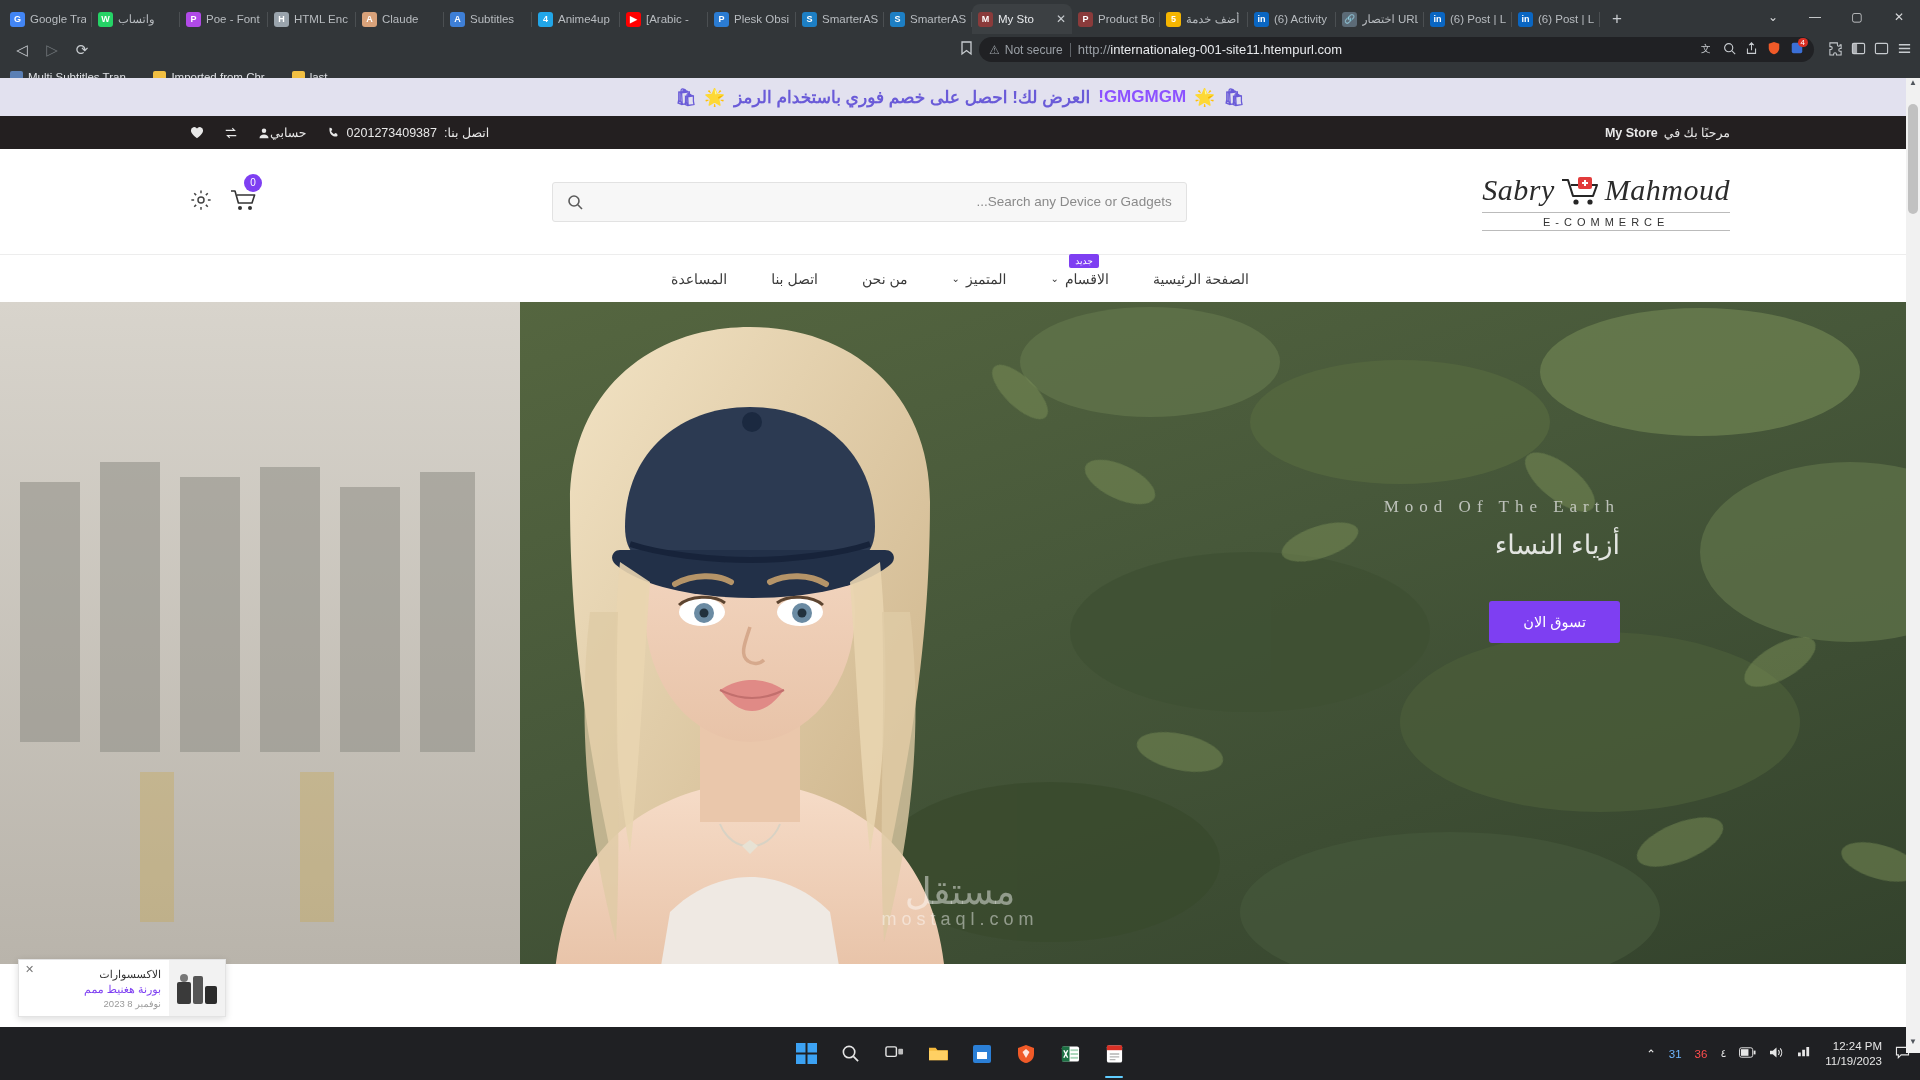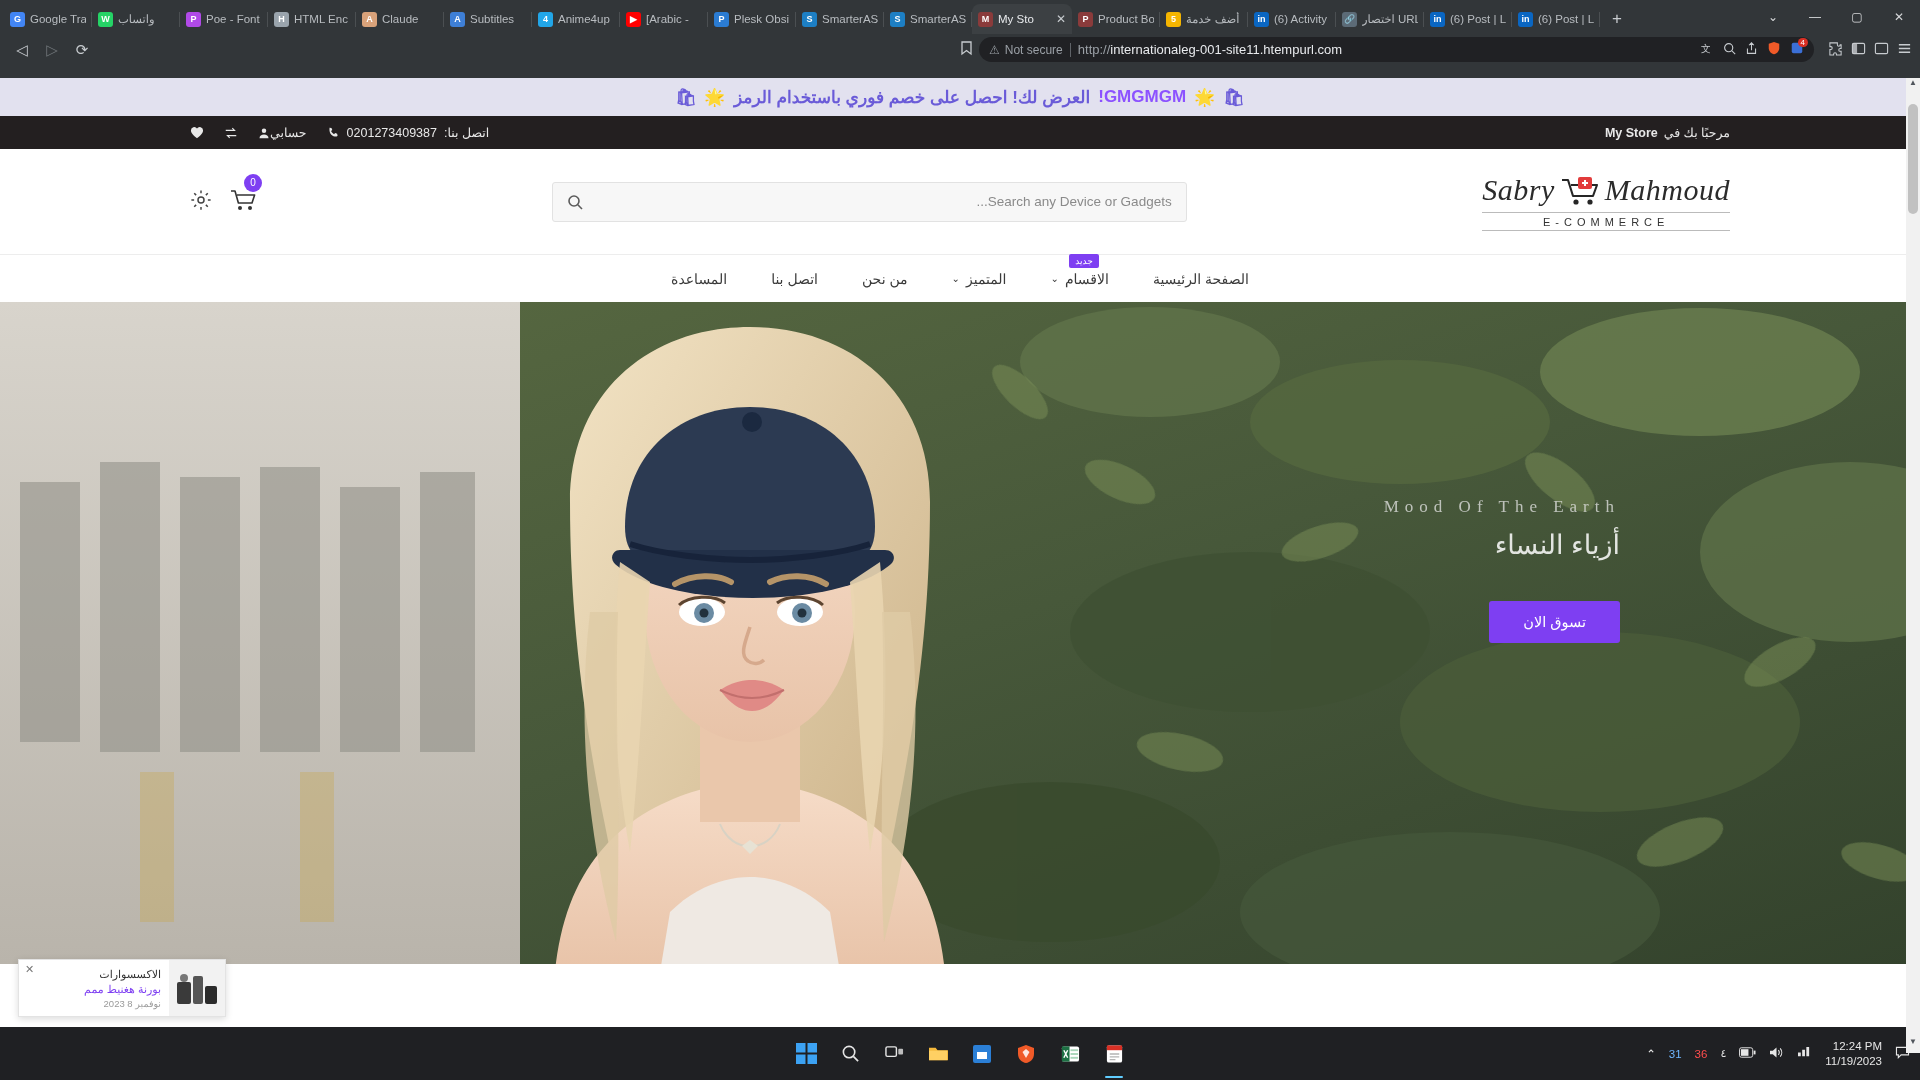--- a/index.html
+++ b/index.html
@@ -292,20 +292,36 @@
           </svg>
       </span>
       <span>
         <svg width="15" height="15" viewBox="0 0 16 16">
             <path d="M2 4h12M2 8h12M2 12h12" stroke="#c8ccd0" stroke-width="1.4"></path>
           </svg>
       </span>
     </div>
   </div>
 
+  <div class="bookmarkbar">
+    <div id="bm-host" style="display:flex;align-items:center;gap:18px;">
+        <div class="bm">
+          <span class="bmico" style="background: rgb(90, 127, 181);"></span>
+          <span>Multi Subtitles Tran...</span>
+        </div>
+        <div class="bm">
+          <span class="bmico folder"></span>
+          <span>Imported from Chr...</span>
+        </div>
+        <div class="bm">
+          <span class="bmico folder"></span>
+          <span>last</span>
+        </div>
+      </div>
+  </div>
 
   <div class="viewport">
 
     <div class="promo">
       <div class="ptext">
         <span>🛍</span>
         <span>🌟</span>
         <span class="code">GMGMGM!</span>
         <span>العرض لك! احصل على خصم فوري باستخدام الرمز</span>
         <span>🌟</span>
@@ -528,20 +544,24 @@
           <path d="M200 600c25-25 55-35 80-35s55 10 80 35l10 60H190z" fill="#efe9e3"></path>
         </svg>
       </div>
 
       <div class="copy">
         <div class="k">Mood Of The Earth</div>
         <div class="h2">أزياء النساء</div>
         <a class="cta">تسوق الان</a>
       </div>
 
+      <div class="watermark">
+        <div>مستقل</div>
+        <div class="wm2">mostaql.com</div>
+      </div>
     </div>
 
     <div class="popnote">
       <span class="pclose">✕</span>
       <div class="thumb">
         <svg width="56" height="56" viewBox="0 0 56 56">
           <rect width="56" height="56" fill="#f2f2f2"></rect>
           <rect x="8" y="22" width="14" height="22" rx="2" fill="#3a3a3a"></rect>
           <rect x="24" y="16" width="10" height="28" rx="2" fill="#555"></rect>
           <rect x="36" y="26" width="12" height="18" rx="2" fill="#2b2b2b"></rect>

